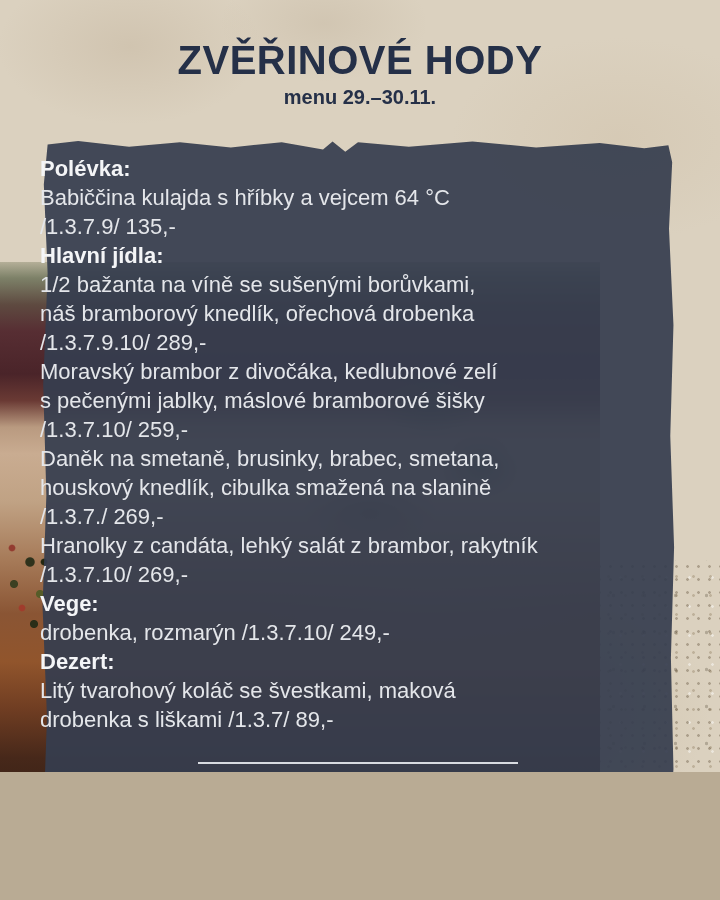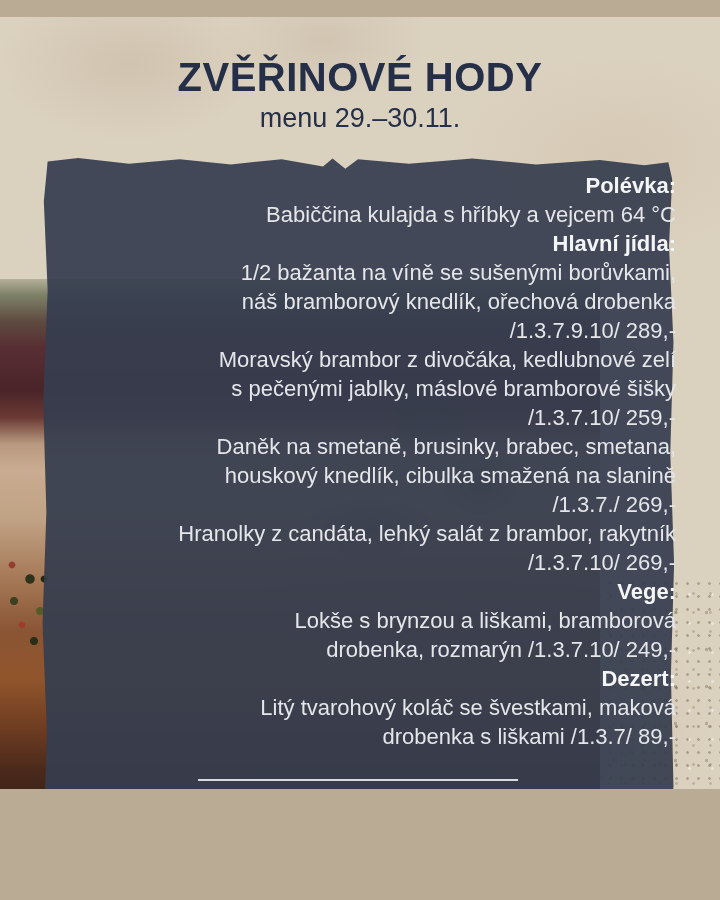--- a/index.html
+++ b/index.html
@@ -11,21 +11,20 @@
     position:relative;
     width:720px;height:772px;
     overflow:hidden;
     background-color:#dbd1bf;
     background-image:
       radial-gradient(ellipse 220px 130px at 18% 6%, rgba(166,144,116,.20), transparent 60%),
       radial-gradient(ellipse 280px 170px at 86% 18%, rgba(196,176,146,.22), transparent 60%),
       radial-gradient(ellipse 320px 220px at 72% 92%, rgba(172,150,112,.28), transparent 60%),
       radial-gradient(ellipse 260px 180px at 8% 78%, rgba(168,146,110,.22), transparent 60%),
       radial-gradient(ellipse 160px 90px at 45% 3%, rgba(150,128,100,.14), transparent 65%);
-    margin-top: 17px;
   }
   
   #speckle{
     position:absolute;left:0;top:560px;width:720px;height:340px;
     background-image:
       radial-gradient(rgba(96,80,58,.38) 1px, transparent 1.5px),
       radial-gradient(rgba(124,104,72,.30) 1px, transparent 1.6px),
       radial-gradient(rgba(255,255,255,.45) 1px, transparent 1.4px),
       radial-gradient(rgba(70,58,40,.28) 1.2px, transparent 1.8px);
     background-size:11px 13px,17px 19px,23px 29px,31px 37px;
@@ -66,26 +65,26 @@
       36% 99.2%, 28% 97.6%, 20% 98.9%, 12% 97.2%, 7% 99.0%, 2.5% 97.0%,
       0.6% 90%, 1.1% 78%, 0.4% 63%, 1.0% 48%, 0.5% 33%, 1.2% 18%, 0.6% 6%);
   }
   
   #header{position:absolute;left:0;top:38px;width:720px;text-align:center;z-index:4;}
   #title{
     font-size:40px;font-weight:800;letter-spacing:.5px;
     color:#253048;line-height:1.1;
   }
   #subtitle{
-    font-size:27px;font-weight:400;color:#253048;margin-top:4px;text-align:center;
+    font-size:20px;font-weight:700;color:#253048;margin-top:4px;text-align:center;
   }
   
   #menu-content{
     position:absolute;left:40px;top:140px;width:636px;z-index:5;
-    padding-top:14px;text-align:right;
+    padding-top:14px;text-align:left;
   }
   .menu-line{
     font-size:22px;line-height:29px;color:#e4e6ea;white-space:nowrap;
   }
   .menu-line.bold{font-weight:700;color:#f4f5f7;}
   #divider{
     width:320px;height:0;border-top:2px solid #d8dbe1;
     margin:28px auto 10px auto;
   }
   #footer-note{
@@ -102,34 +101,34 @@
 
   <div id="header">
     <div id="title">ZVĚŘINOVÉ HODY</div>
     <div id="subtitle">menu 29.–30.11.</div>
   </div>
 
   <div id="menu-content">
     <div id="menu-lines">
         <div class="menu-line bold">Polévka:</div>
         <div class="menu-line">Babiččina kulajda s hříbky a vejcem 64 °C</div>
+        <div class="menu-line">/1.3.7.9/ 135,-</div>
         <div class="menu-line bold">Hlavní jídla:</div>
         <div class="menu-line">1/2 bažanta na víně se sušenými borůvkami,</div>
         <div class="menu-line">náš bramborový knedlík, ořechová drobenka</div>
         <div class="menu-line">/1.3.7.9.10/ 289,-</div>
         <div class="menu-line">Moravský brambor z divočáka, kedlubnové zelí</div>
         <div class="menu-line">s pečenými jablky, máslové bramborové šišky</div>
         <div class="menu-line">/1.3.7.10/ 259,-</div>
         <div class="menu-line">Daněk na smetaně, brusinky, brabec, smetana,</div>
         <div class="menu-line">houskový knedlík, cibulka smažená na slanině</div>
         <div class="menu-line">/1.3.7./ 269,-</div>
         <div class="menu-line">Hranolky z candáta, lehký salát z brambor, rakytník</div>
         <div class="menu-line">/1.3.7.10/ 269,-</div>
         <div class="menu-line bold">Vege:</div>
-        <div class="menu-line">Lokše s brynzou a liškami, bramborová</div>
         <div class="menu-line">drobenka, rozmarýn /1.3.7.10/ 249,-</div>
         <div class="menu-line bold">Dezert:</div>
         <div class="menu-line">Litý tvarohový koláč se švestkami, maková</div>
         <div class="menu-line">drobenka s liškami /1.3.7/ 89,-</div>
       </div>
     <div id="divider"></div>
     <div id="footer-note">Do vyprodání zásob.</div>
   </div>
 </div>
 

